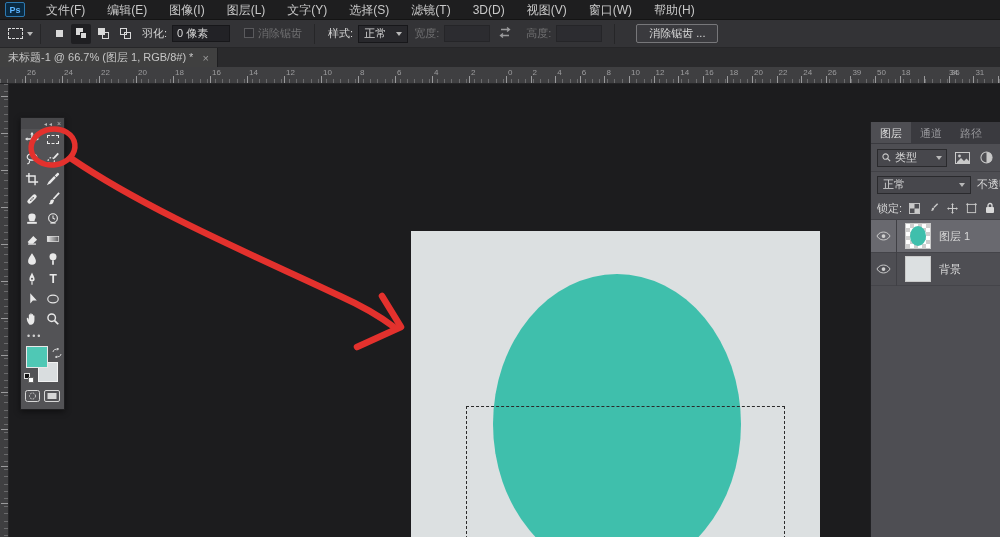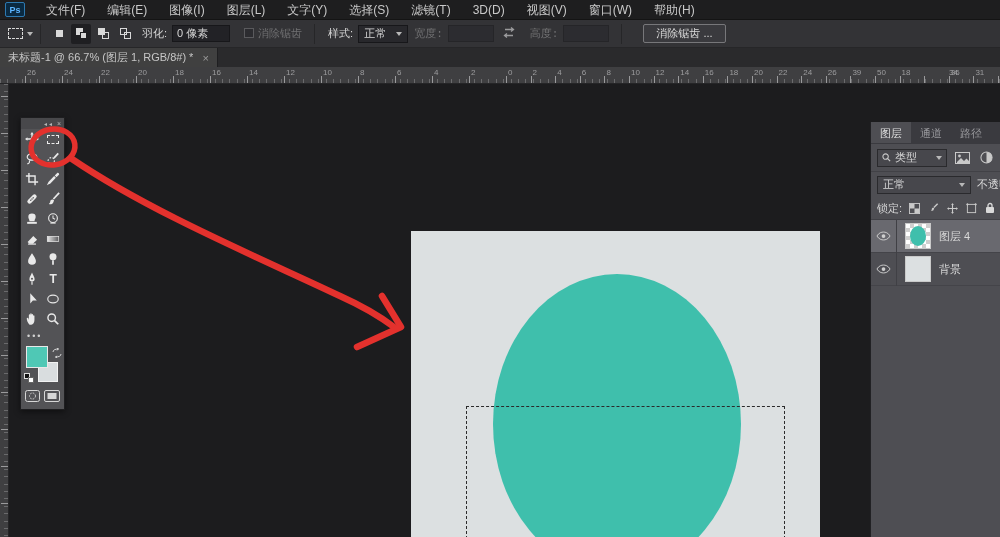--- a/index.html
+++ b/index.html
@@ -30,21 +30,21 @@
   .caret { width:0; height:0; border-left:3.5px solid transparent;
            border-right:3.5px solid transparent; border-top:4px solid #b8b8b8; }
   .mode-btn { width:20px; height:20px; display:flex; align-items:center;
               justify-content:center; margin:0 1px; border-radius:2px; }
   .mode-btn.active { background:#1f1f22; }
   .sq { background:#d9d9d9; width:7px; height:7px; display:block; }
   .sq.o { background:transparent; border:1px solid #d9d9d9; }
   .sq2 { position:relative; width:11px; height:11px; }
   .sq2 > i { position:absolute; }
   .opt-label { margin:0 5px 0 6px; white-space:nowrap; }
-  .opt-label.dis, .dis { color:#707072;font-family:Liberation Mono, monospace; }
+  .opt-label.dis, .dis { color:#707072; }
   input.opt-input { width:58px; height:17px; background:#222226; border:1px solid #17171a;
                     color:#d8d8d8; font-size:11px; padding:0 4px;
                     font-family:"Liberation Sans",sans-serif; }
   input.opt-input.small { width:46px; }
   input.opt-input:disabled { background:#2c2c30; border-color:#252528; }
   .checkbox { width:10px; height:10px; border:1px solid #5a5a5d; background:#2c2c30;
               display:inline-block; margin-right:4px; vertical-align:-1px; }
   .select-box { height:18px; background:#28282c; border:1px solid #17171a;
                 display:flex; align-items:center; padding:0 5px; gap:10px; }
   #select-mask-btn { margin-left:14px; height:19px; padding:0 12px; background:#3a3a3e;
@@ -537,21 +537,21 @@
     <div class="layer-row selected">
       <span class="eye-cell">
         <svg width="15" height="10" viewBox="0 0 16 10">
             <path d="M1 5 C3 1.5 6 0.8 8 0.8 C10 0.8 13 1.5 15 5 C13 8.5 10 9.2 8 9.2 C6 9.2 3 8.5 1 5 Z" stroke="#cfcfcf" fill="none"></path>
             <circle cx="8" cy="5" r="2" fill="#cfcfcf"></circle>
           </svg>
       </span>
       <span class="thumb checker">
           <span class="circ" style="background: rgb(63, 191, 172);"></span>
         </span>
-      <span class="layer-name">图层 4</span>
+      <span class="layer-name">图层 1</span>
     </div>
     <div class="layer-row">
       <span class="eye-cell">
         <svg width="15" height="10" viewBox="0 0 16 10">
             <path d="M1 5 C3 1.5 6 0.8 8 0.8 C10 0.8 13 1.5 15 5 C13 8.5 10 9.2 8 9.2 C6 9.2 3 8.5 1 5 Z" stroke="#cfcfcf" fill="none"></path>
             <circle cx="8" cy="5" r="2" fill="#cfcfcf"></circle>
           </svg>
       </span>
       <span class="thumb" id="bg-thumb" style="background: rgb(220, 224, 225);"></span>
       <span class="layer-name">背景</span>

